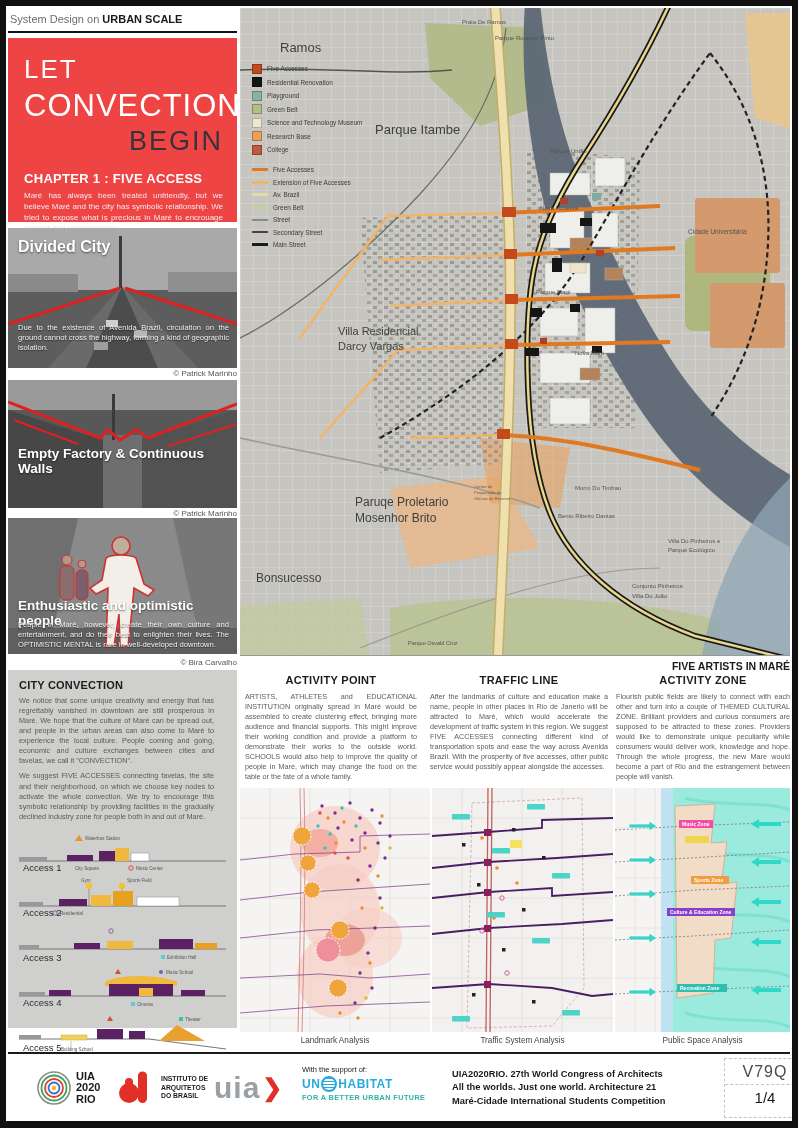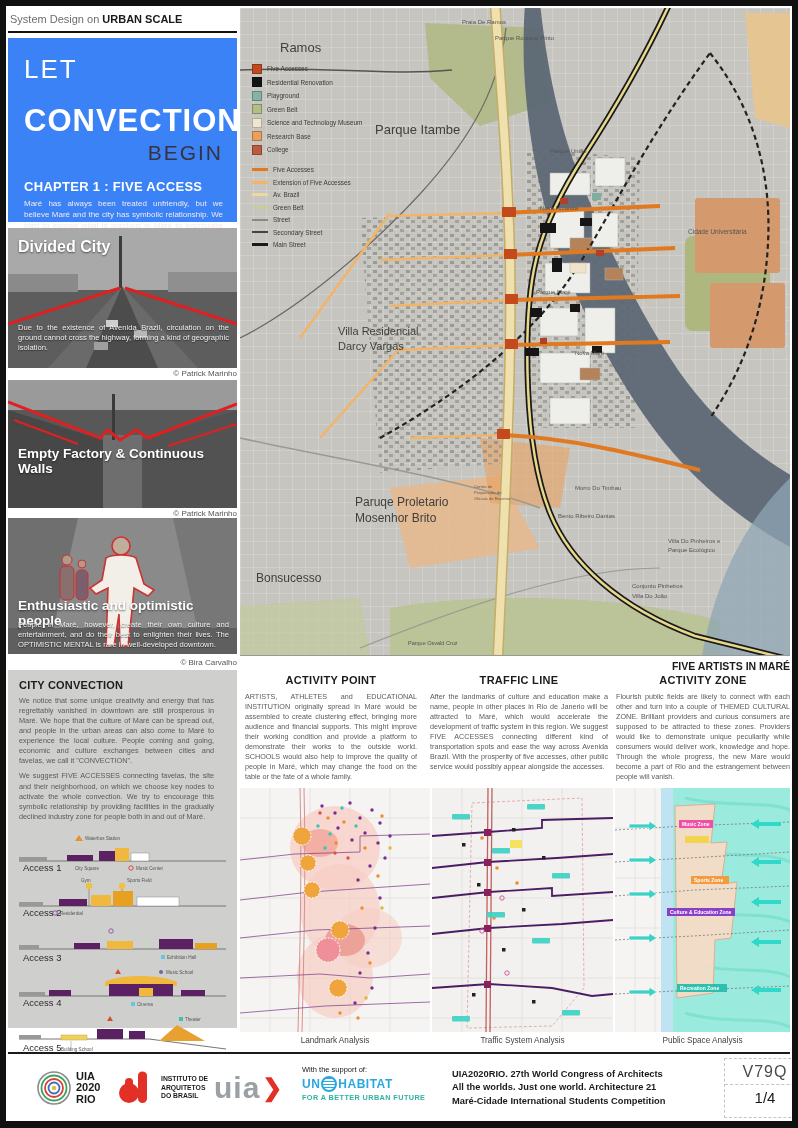--- a/index.html
+++ b/index.html
@@ -9,22 +9,22 @@
   .b-left{left:0;top:0;width:6px;height:1128px;}
   .b-right{left:792px;top:0;width:6px;height:1128px;}
   .b-bottom{left:0;top:1121px;width:798px;height:7px;}
 
   
   .kicker{position:absolute;left:10px;top:13px;width:227px;font-size:11px;color:#6d6d6d;}
   .kicker b{color:#1a1a1a;}
   .kicker-rule{position:absolute;left:8px;top:31px;width:229px;height:2px;background:#111;}
   .title-box{position:absolute;left:8px;top:38px;width:229px;height:184px;box-sizing:border-box;padding:14px 14px 0 16px;}
   .t1{color:#fff;font-size:26px;letter-spacing:2px;margin-top:2px;}
-  .t2{color:#fff;font-size:31px;font-weight:bold;letter-spacing:1px;margin-top:18px;}
-  .t3{color:#38323e;font-size:21px;text-align:right;letter-spacing:2px;margin-top:2px;}
+  .t2{color:#fff;font-size:31px;font-weight:normal;letter-spacing:1px;margin-top:3px;}
+  .t3{color:#38323e;font-size:27px;text-align:right;letter-spacing:2px;margin-top:2px;}
   .chapter{color:#fff;font-size:13px;font-weight:bold;margin-top:14px;letter-spacing:.3px;}
   .chapter-body{color:#f2e8ee;font-size:8px;line-height:1.35;margin:5px 0 0 0;text-align:justify;}
 
   
   .photo{position:absolute;left:8px;width:229px;overflow:hidden;background:#777;}
   .photo svg{position:absolute;left:0;top:0;}
   .ph-title{position:absolute;left:10px;color:#fff;font-weight:bold;text-shadow:0 1px 2px rgba(0,0,0,.55);}
   .ph-cap{position:absolute;left:10px;right:8px;color:#f2f2f2;font-size:7.6px;line-height:1.3;text-shadow:0 1px 1px rgba(0,0,0,.6);text-align:justify;}
   .credit{position:absolute;width:229px;left:8px;text-align:right;font-size:8px;color:#555;}
 
@@ -88,21 +88,21 @@
 </head>
 <body>
 
 <div class="poster">
 
   <div class="kicker">
     <span>System Design on </span><b>URBAN SCALE</b>
   </div>
   <div class="kicker-rule"></div>
 
-  <section class="title-box" style="background:#3b82f6;">
+  <section class="title-box" style="background:#ef4444;">
     <div class="t1">LET</div>
     <div class="t2">CONVECTION</div>
     <div class="t3">BEGIN</div>
     <div class="chapter">CHAPTER 1 : FIVE ACCESS</div>
     <p class="chapter-body">Maré has always been treated unfriendly, but we believe Maré and the city has symbolic relationship. We tried to expose what is precious in Maré to encrouage contact and understanding.</p>
   </section>
 
   <figure class="photo" style="top:228px;height:140px;margin:0;">
     <svg width="229" height="140" viewBox="0 0 229 140">
       <rect width="229" height="62" fill="#a9a9a9"></rect>

